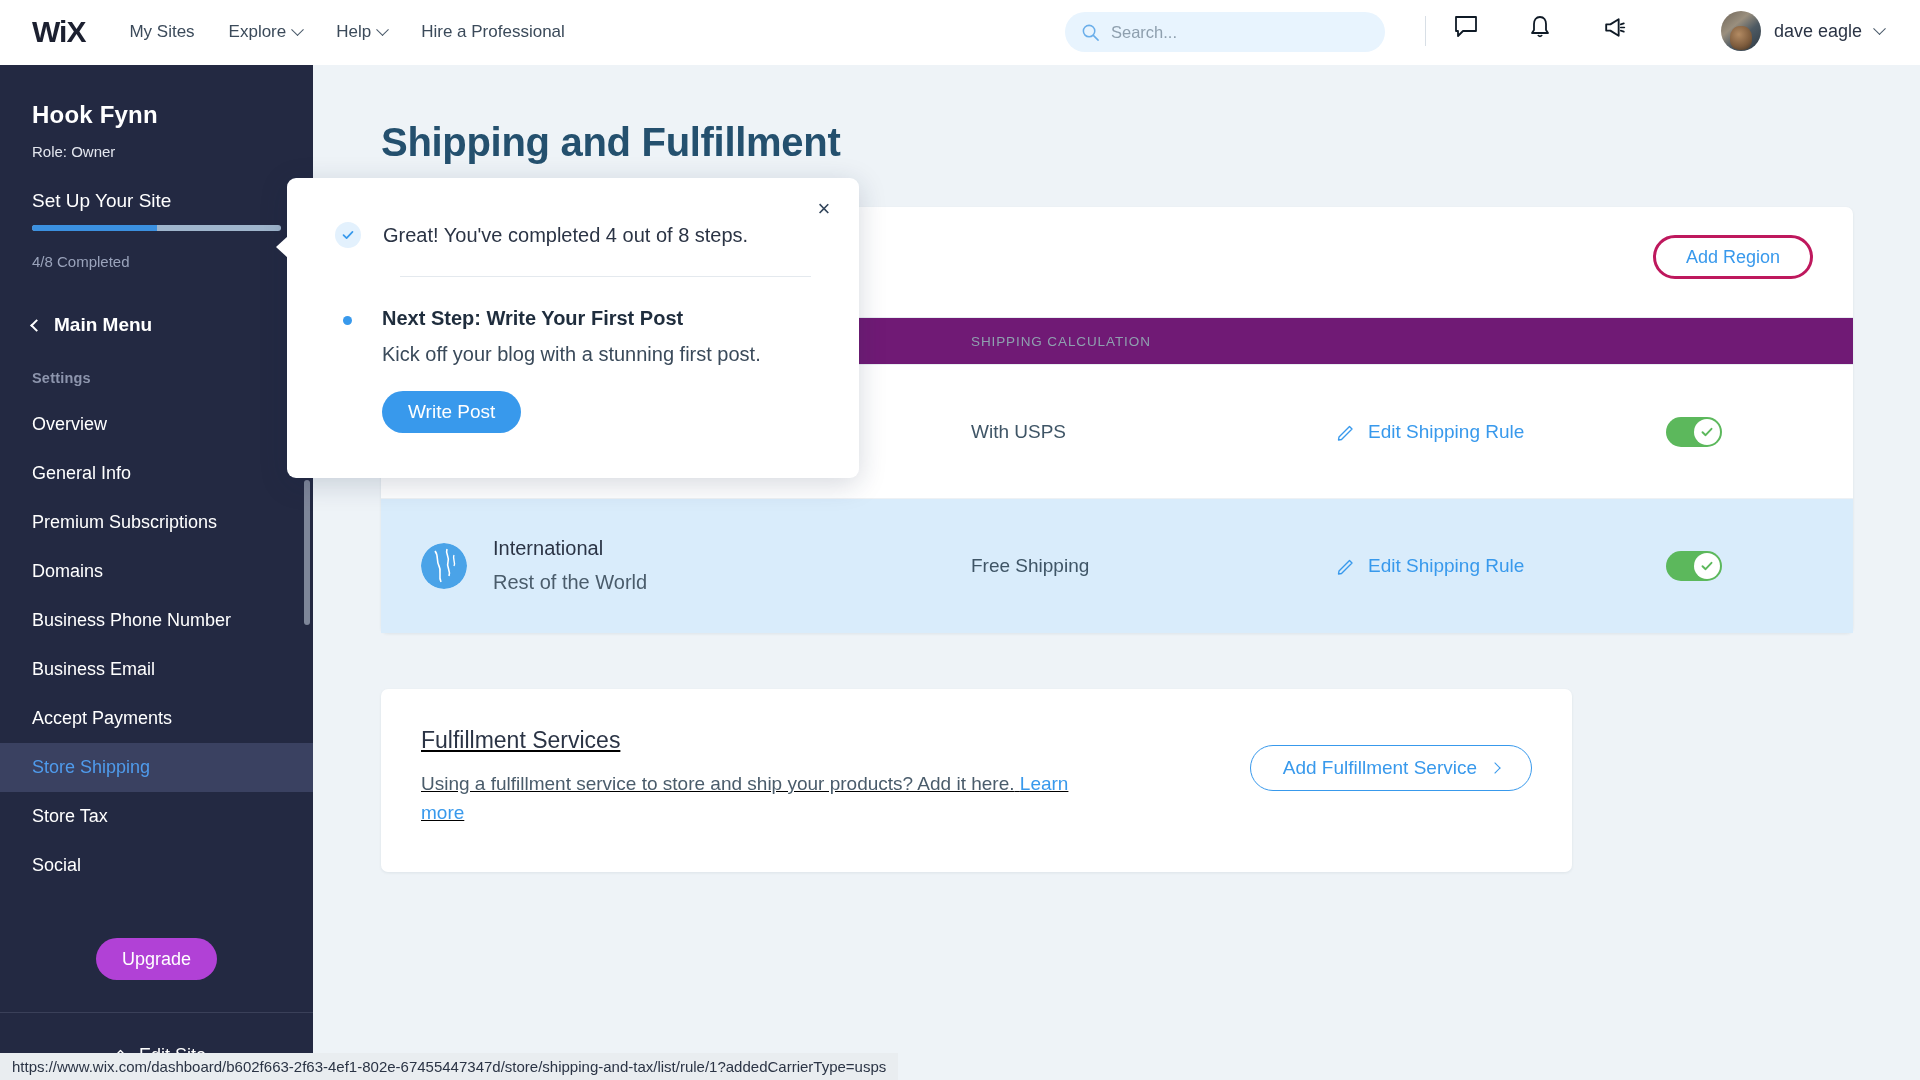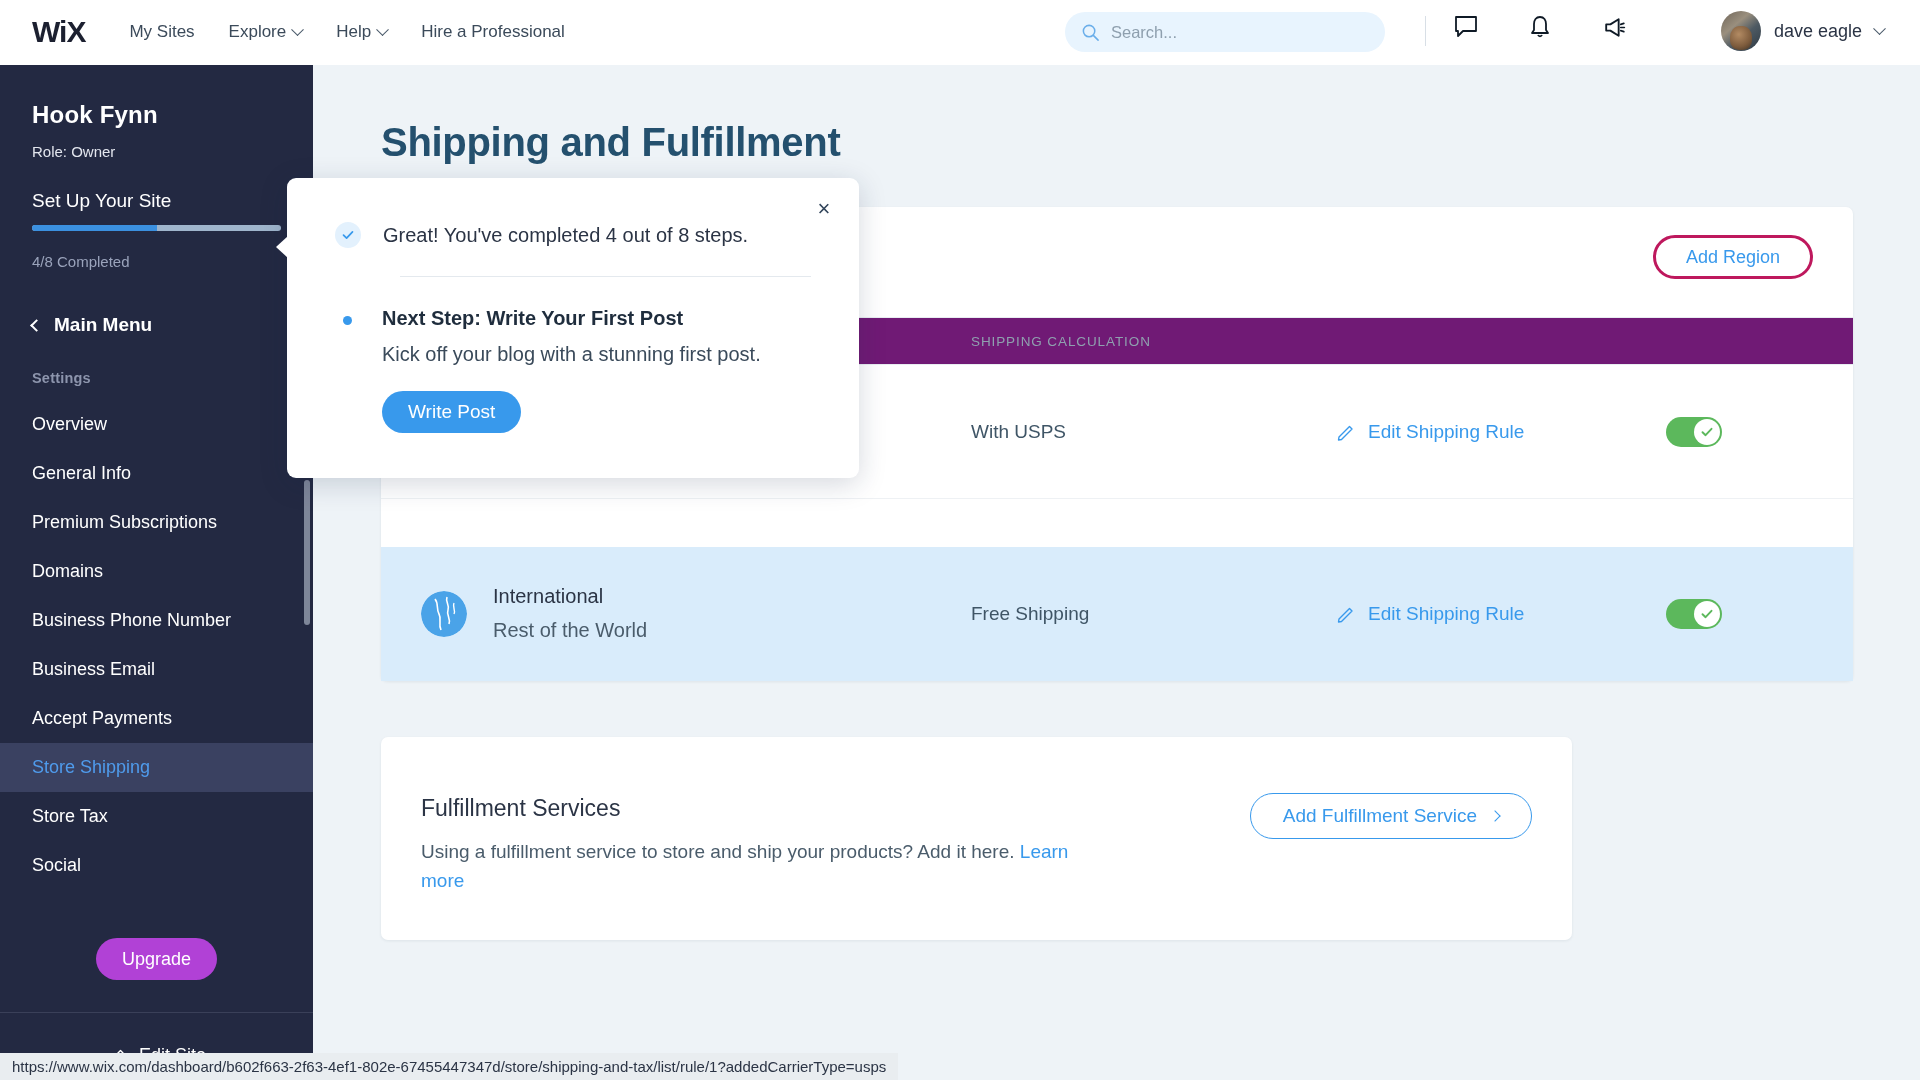--- a/index.html
+++ b/index.html
@@ -142,21 +142,21 @@
     border-top: 1px solid #e8edf1; border-bottom: 1px solid #e8edf1;
     font-size: 13.5px; letter-spacing: .9px; color: #8fa0af;
   }
   .col-region { width: 590px; padding-left: 40px; }
   .col-calc { width: 365px; }
   .col-edit { width: 330px; }
   .col-toggle { flex: 1; }
   .trow {
     display: flex; align-items: center; height: 134px; border-bottom: 1px solid #eef1f4;
   }
-  .trow.highlight { background: #d9ecfb; border-bottom: 1px solid #d9ecfb; margin-top: 48px; }
+  .trow.highlight { background: #d9ecfb; border-bottom: 1px solid #d9ecfb; }
   .region-cell { width: 590px; padding-left: 40px; display: flex; align-items: center; gap: 26px; }
   .flag {
     width: 46px; height: 46px; border-radius: 50%; flex: 0 0 46px; overflow: hidden; position: relative;
   }
   .region-lines { display: flex; flex-direction: column; gap: 11px; }
   .region-main { font-size: 20px; color: #2b3445; }
   .region-sub { font-size: 20px; color: #4a5c6b; }
   .calc-cell { width: 365px; font-size: 19px; color: #3f5566; }
   .edit-cell {
     width: 330px; display: flex; align-items: center; gap: 12px;
@@ -165,21 +165,21 @@
   .toggle-cell { flex: 1; display: flex; align-items: center; }
   .toggle {
     width: 56px; height: 30px; background: #5cb85c; border-radius: 16px;
     position: relative; cursor: pointer;
   }
   .toggle .knob {
     position: absolute; right: 2px; top: 2px; width: 26px; height: 26px;
     background: #fff; border-radius: 50%; display: flex; align-items: center; justify-content: center;
   }
   .card2 { margin: 56px 0 0 68px; width: 1191px; background: #fff; border-radius: 7px;
-    box-shadow: 0 1px 3px rgba(30,50,70,.08); position: relative; padding: 58px 40px 44px 40px; }
+    box-shadow: 0 1px 3px rgba(30,50,70,.08); position: relative; padding: 38px 40px 44px 40px; text-decoration: underline; }
   .ff-title { font-size: 23px; color: #2b3445; margin-bottom: 16px; }
   .ff-desc { font-size: 19px; color: #4a5c6b; line-height: 1.52; max-width: 680px; }
   .btn-ff {
     position: absolute; right: 40px; top: 56px; height: 46px;
     border: 1px solid #3899ec; color: #3899ec; background: #fff; border-radius: 24px;
     padding: 0 32px; font-size: 19px; cursor: pointer; display: flex; align-items: center; gap: 14px;
     font-family: "Liberation Sans", sans-serif;
   }
   .chev-right {
     width: 8px; height: 8px; border-right: 1.8px solid #3899ec; border-top: 1.8px solid #3899ec;

